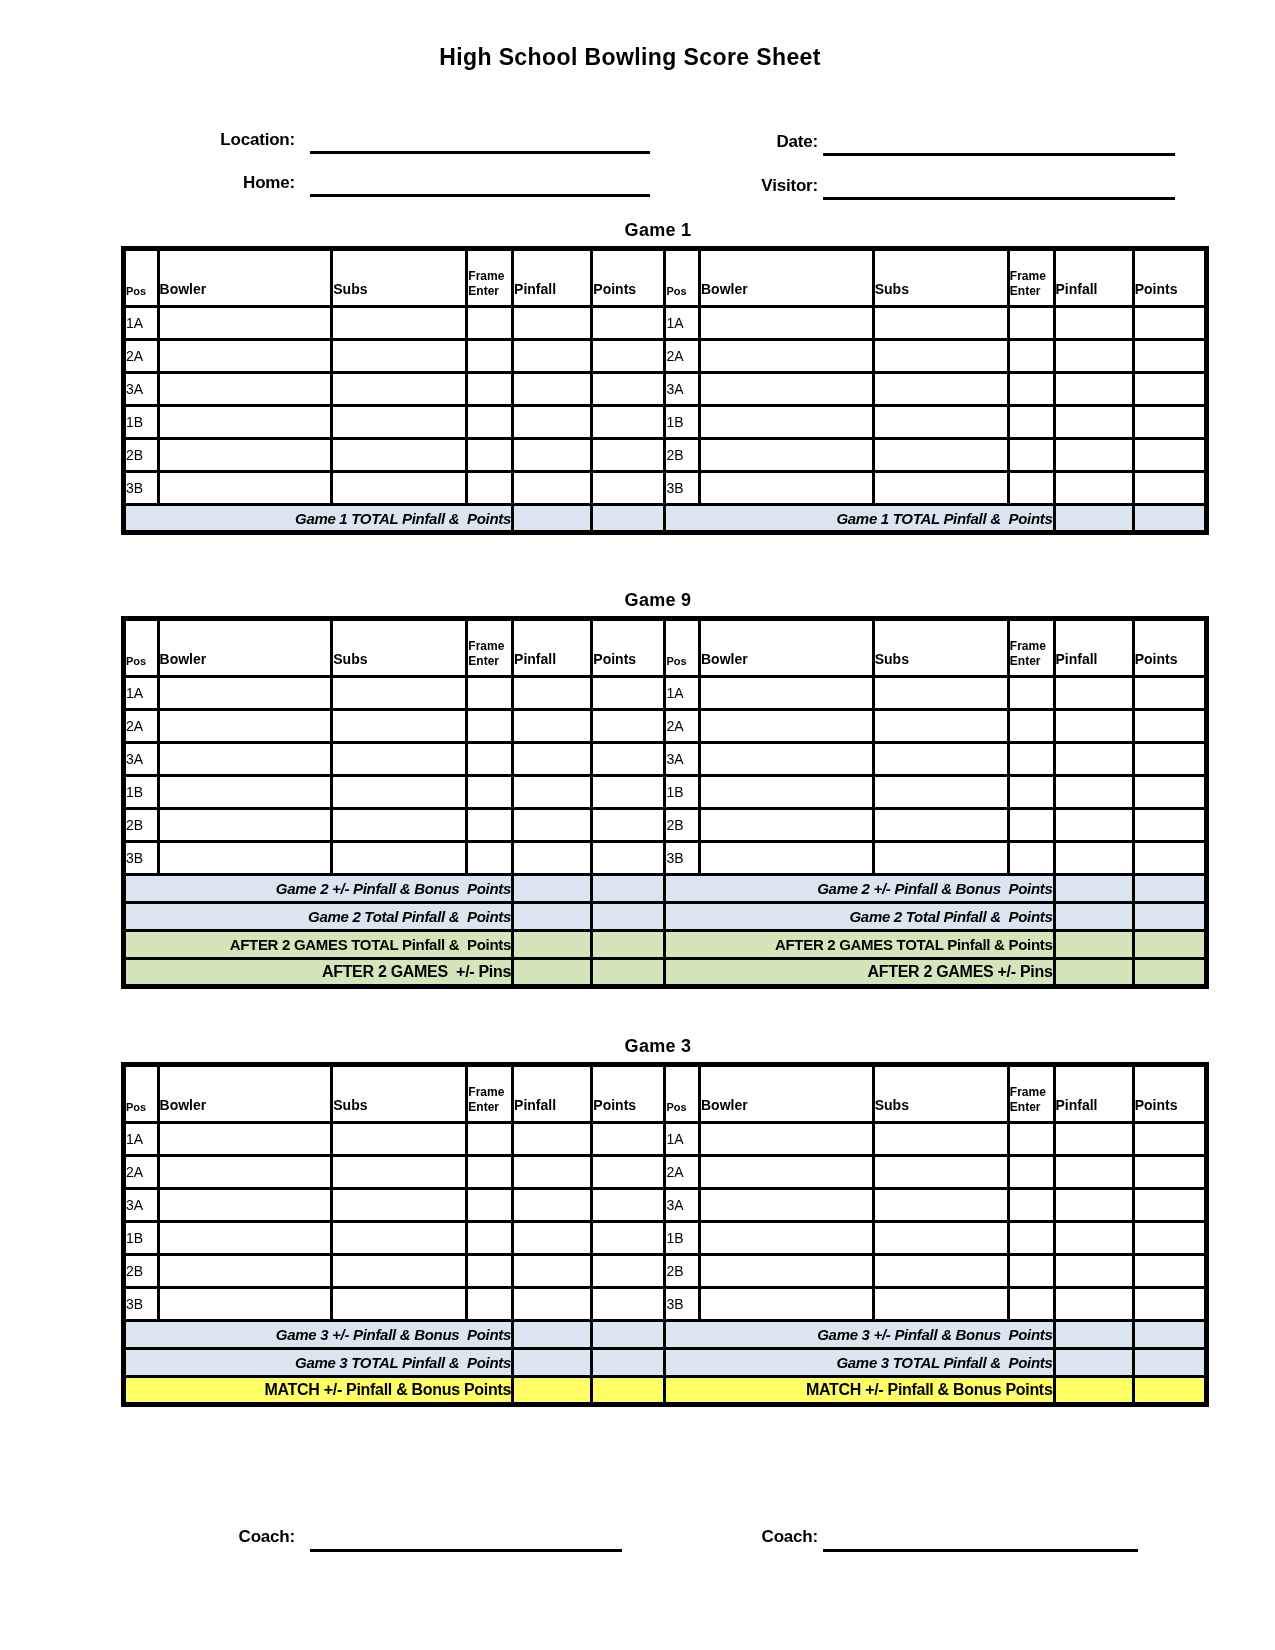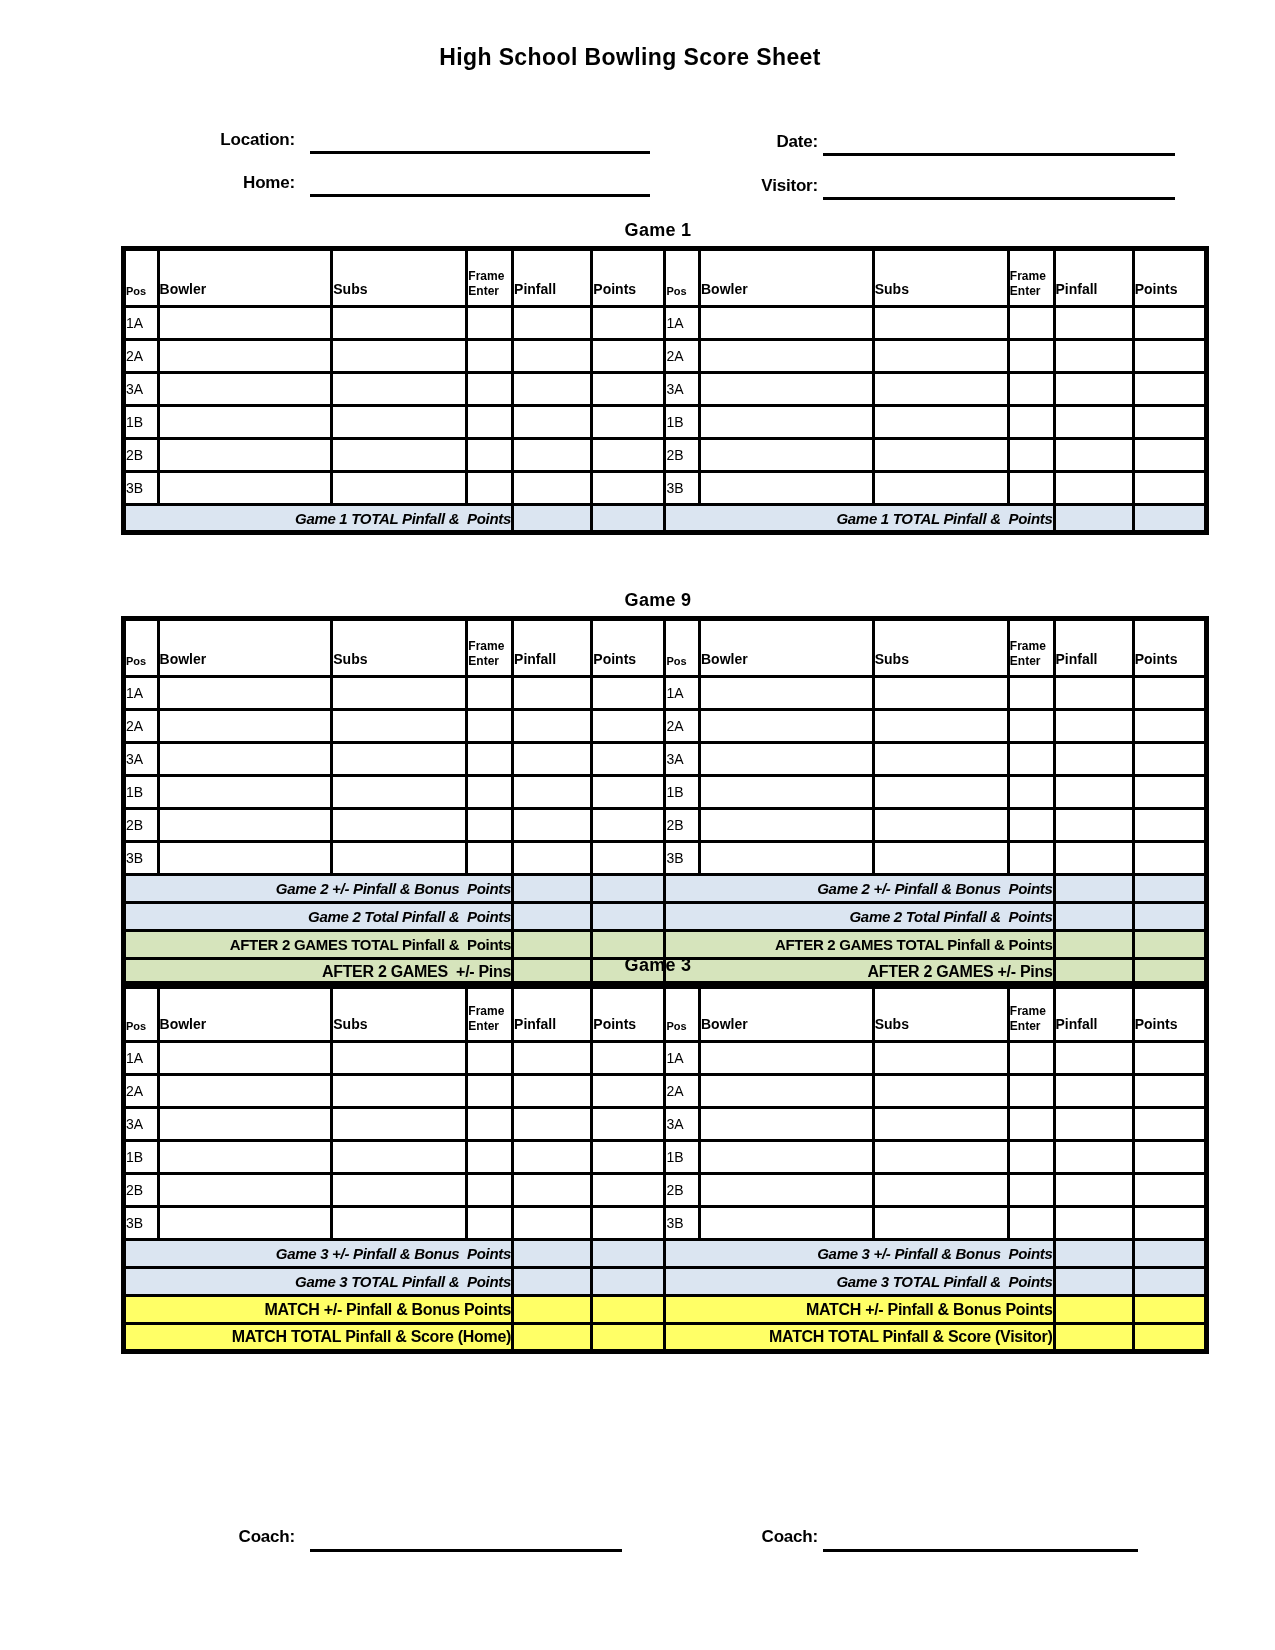--- a/index.html
+++ b/index.html
@@ -21,21 +21,21 @@
   .lbl-home     { left:95px;  top:173px; }
   .ln-home      { left:310px; top:194px; width:340px; }
   .lbl-visitor  { left:618px; top:176px; }
   .ln-visitor   { left:823px; top:197px; width:352px; }
   .lbl-coach-l  { left:95px;  top:1527px; }
   .ln-coach-l   { left:310px; top:1549px; width:312px; }
   .lbl-coach-r  { left:618px; top:1527px; }
   .ln-coach-r   { left:823px; top:1549px; width:315px; }
 
   .game { position:absolute; left:107px; width:1088px;padding-left:14px; }
-  #game1 { top:220px; } #game2 { top:590px; } #game3 { top:955px; }
+  #game1 { top:220px; } #game2 { top:590px; } #game3 { top:1036px; }
   .game-heading { text-align:center; font-weight:bold; font-size:18px;
                   letter-spacing:.3px; margin-bottom:5px; }
 
   table.score { border-collapse:collapse; table-layout:fixed; width:1088px;
                 border:5px solid #000; }
   table.score td { border:3px solid #000; padding:0; overflow:hidden; }
   col.c-pos{width:34px} col.c-bowler{width:171px} col.c-subs{width:133px}
   col.c-frame{width:45px} col.c-pinfall{width:78px} col.c-points{width:72px}
 
   tr.header-row td { height:58px; vertical-align:bottom; text-align:left;
@@ -488,28 +488,20 @@
             <td class="bg-blue"></td>
       </tr>
       <tr class="sum-row">
         <td colspan="4" class="sum-label big bg-yellow">MATCH +/- Pinfall &amp; Bonus Points</td>
         <td class="bg-yellow"></td>
             <td class="bg-yellow"></td>
         <td colspan="4" class="sum-label big bg-yellow div-l">MATCH +/- Pinfall &amp; Bonus Points</td>
         <td class="bg-yellow"></td>
             <td class="bg-yellow"></td>
       </tr>
-      <tr class="sum-row">
-        <td colspan="4" class="sum-label big bg-yellow">MATCH TOTAL Pinfall &amp; Score (Home)</td>
-        <td class="bg-yellow"></td>
-            <td class="bg-yellow"></td>
-        <td colspan="4" class="sum-label big bg-yellow div-l">MATCH TOTAL Pinfall &amp; Score (Visitor)</td>
-        <td class="bg-yellow"></td>
-            <td class="bg-yellow"></td>
-      </tr>
     </tbody>
       </table>
   </div>
 
   <div class="field-label lbl-coach-l">Coach:</div>
   <div class="fill-line ln-coach-l"></div>
   <div class="field-label lbl-coach-r">Coach:</div>
   <div class="fill-line ln-coach-r"></div>
 
 </div>

